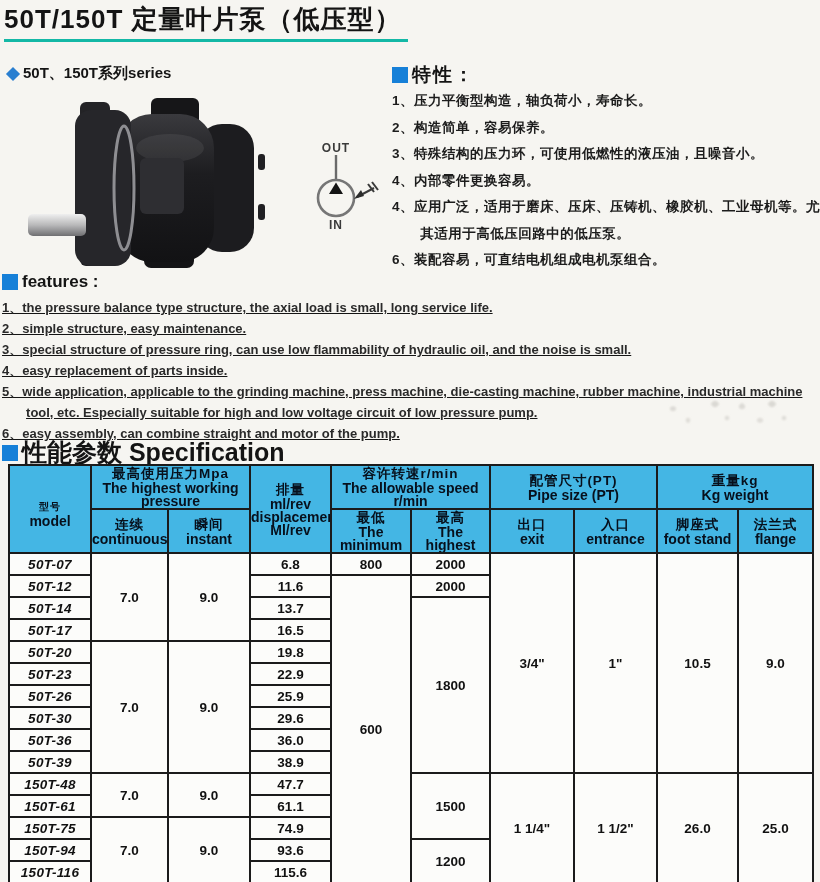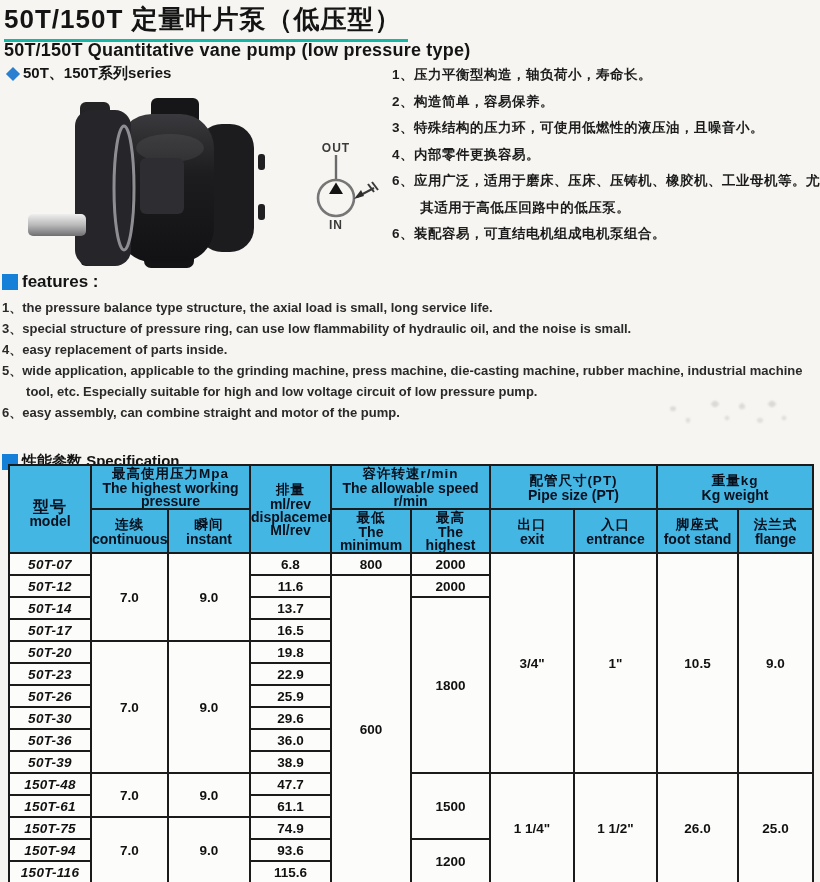--- a/index.html
+++ b/index.html
@@ -39,27 +39,27 @@
   .zh-feat{ position:absolute; left:392px; top:62px; width:428px; }
   .zh-feat .sec-head{ font-size:19px; letter-spacing:2px; }
   .zh-feat ul{ list-style:none; margin-top:0; }
   .zh-feat li{
     font-size:13.5px; font-weight:bold; line-height:26.5px; color:#1c1c1c;
     padding-left:2.1em; text-indent:-2.1em; letter-spacing:.5px;
   }
   
   .en-feat{ position:absolute; left:2px; top:272px; width:806px; }
   .en-feat .sec-head{ font-size:17px; }
-  .en-feat ul{ list-style:none; margin-top:5px; }
+  .en-feat ul{ list-style:none; margin-top:5px;text-decoration:underline; }
   .en-feat li{
     font-size:13px; font-weight:bold; color:#2a2a2a; line-height:21px;
     padding-left:1.85em; text-indent:-1.85em;
   }
   
-  .spec-head{ position:absolute; left:2px; top:452px; font-size:15px; }
+  .spec-head{ position:absolute; left:2px; top:436px; font-size:25px; }
   
   .pump{ position:absolute; left:20px; top:96px; }
   
   .symbol{ position:absolute; left:298px; top:140px; }
   
   .watermark{
     position:absolute; left:655px; top:388px; width:150px; height:46px;
     opacity:.8; filter:blur(1.2px); pointer-events:none;
     background:
       radial-gradient(5px 4px at 12% 45%, #d6d4cf 60%, transparent 61%),
@@ -78,31 +78,30 @@
     background:#fcfcfa;
   }
   table.spec th, table.spec td{
     border:2px solid #1b1b1b; text-align:center; vertical-align:middle;
     padding:0; overflow:hidden;
   }
   table.spec thead th{ background:#44b6e4; color:#07101c; }
   tr.h1{ height:42px; } tr.h2{ height:38px; }
   .hz{ font-size:13.5px; font-weight:bold; line-height:16px; letter-spacing:1px; }
   .he{ font-size:14px; font-weight:bold; line-height:13px; letter-spacing:0; }
-  .hz-big{ font-size:16px;margin-top:8px; }
+  .hz-big{ font-size:10px;margin-top:8px; }
   table.spec tbody td{ font-size:13.5px; font-weight:bold; height:22px; color:#111; }
   td.model{ letter-spacing:.3px;font-style:italic; }
 </style>
 </head>
 <body>
 
 <div class="page">
 
   <div class="title-zh">50T/150T 定量叶片泵（低压型）</div>
-  <div class="title-en">50T/150T Quantitative vane pump (low pressure type)</div>
 
   <div class="series">
     <span class="diamond"></span>
     <span>50T、150T系列series</span>
   </div>
 
   <svg class="pump" width="245" height="175" viewBox="0 0 245 175">
     <defs>
       <linearGradient id="bodyG" x1="0" y1="0" x2="0" y2="1">
         <stop offset="0" stop-color="#3a3a3e"></stop>
@@ -138,37 +137,42 @@
     <text x="38" y="89" text-anchor="middle" font-size="12" font-weight="bold" fill="#3a3a3a" letter-spacing="1">IN</text>
     <g>
       <line x1="59" y1="57" x2="76" y2="48" stroke="#3a3a3a" stroke-width="2"></line>
       <polygon points="56,59 66,56 63,50" fill="#2c2c2c"></polygon>
       <line x1="70" y1="44" x2="76" y2="52" stroke="#3a3a3a" stroke-width="2"></line>
       <line x1="74" y1="42" x2="80" y2="50" stroke="#3a3a3a" stroke-width="2"></line>
     </g>
   </svg>
 
   <div class="zh-feat">
+    <div class="sec-head">
+      <span class="sq"></span>
+      <span>特性：</span>
+    </div>
     <ul>
       <li>1、压力平衡型构造，轴负荷小，寿命长。</li>
       <li>2、构造简单，容易保养。</li>
       <li>3、特殊结构的压力环，可使用低燃性的液压油，且噪音小。</li>
       <li>4、内部零件更换容易。</li>
-      <li>6、应用广泛，适用于磨床、压床、压铸机、橡胶机、工业母机等。尤其适用于高低压回路中的低压泵。</li>
+      <li>4、应用广泛，适用于磨床、压床、压铸机、橡胶机、工业母机等。尤其适用于高低压回路中的低压泵。</li>
       <li>6、装配容易，可直结电机组成电机泵组合。</li>
     </ul>
   </div>
 
   <div class="en-feat">
     <div class="sec-head">
       <span class="sq"></span>
       <span>features :</span>
     </div>
     <ul>
       <li>1、the pressure balance type structure, the axial load is small, long service life.</li>
+      <li>2、simple structure, easy maintenance.</li>
       <li>3、special structure of pressure ring, can use low flammability of hydraulic oil, and the noise is small.</li>
       <li>4、easy replacement of parts inside.</li>
       <li>5、wide application, applicable to the grinding machine, press machine, die-casting machine, rubber machine, industrial machine tool, etc. Especially suitable for high and low voltage circuit of low pressure pump.</li>
       <li>6、easy assembly, can combine straight and motor of the pump.</li>
     </ul>
   </div>
 
   <div class="watermark"></div>
 
   <div class="sec-head spec-head">

